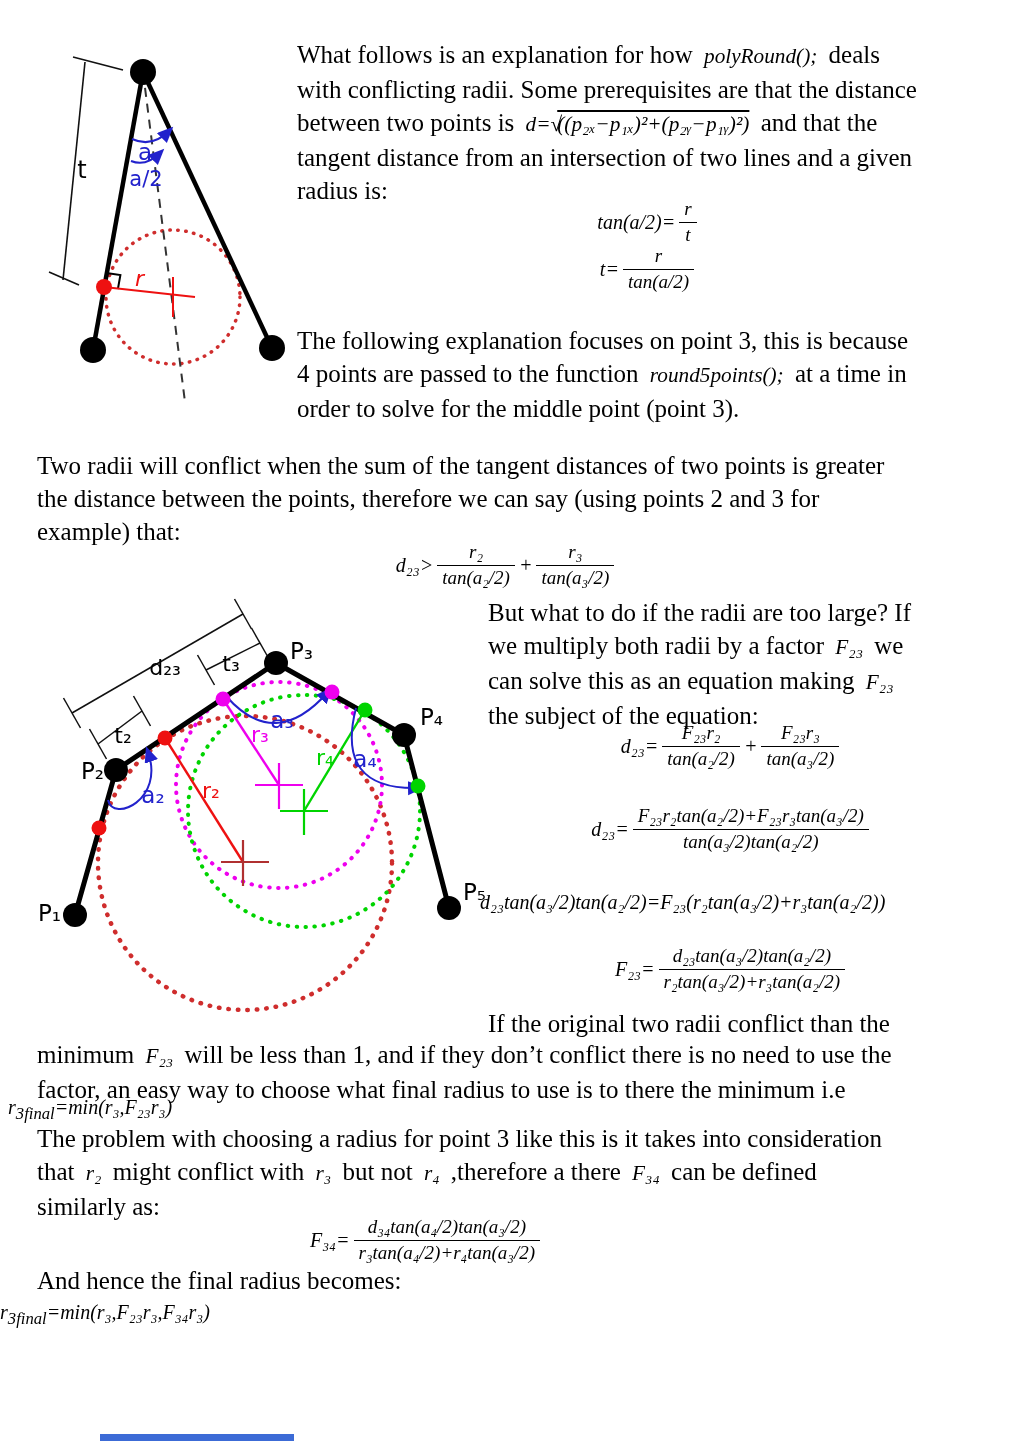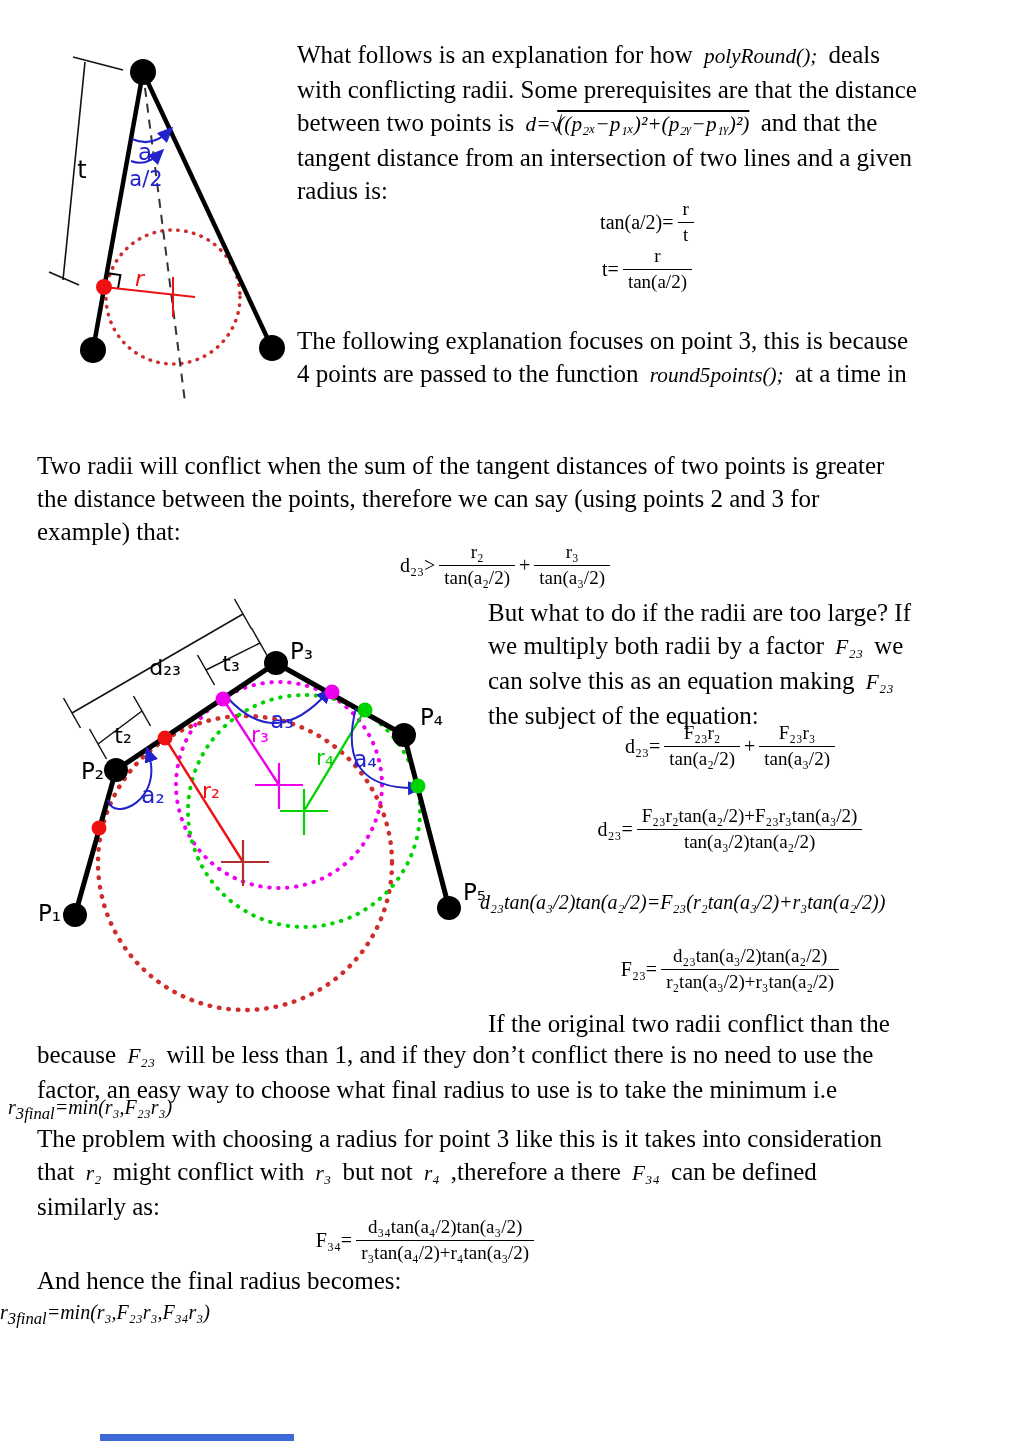--- a/index.html
+++ b/index.html
@@ -3,21 +3,21 @@
 <meta charset="utf-8">
 <style>
   html,body{margin:0;padding:0}
   body{width:1013px;height:1441px;background:#ffffff;position:relative;overflow:hidden;
        font-family:"Liberation Serif","DejaVu Serif",serif;color:#000}
   .abs{position:absolute}
   .par{font-size:25px;line-height:33px}
   .tl{white-space:nowrap}
   .mi{font-style:italic;font-size:0.85em;margin:0 5px}
   .ov{text-decoration:overline;margin-left:-10px}
-  .formula{font-size:20px;white-space:nowrap;text-align:center}
+  .formula{font-style:italic;font-size:20px;white-space:nowrap;text-align:center}
   .formula .lhs,.formula .op{vertical-align:middle;display:inline-block;padding:0 2px}
   .frac{display:inline-block;vertical-align:middle;text-align:center;margin:0 2px;font-size:19px;line-height:1.2}
   .frac .num{display:block;border-bottom:1.6px solid #000;padding:0 5px 1px}
   .frac .den{display:block;padding:1px 5px 0}
   .plain-f{font-style:italic;font-size:20px;text-align:left;white-space:nowrap}
   svg text{font-family:"DejaVu Sans","Liberation Sans",sans-serif}
   #bottom-bar{background:#3c6bd6}
 </style>
 </head>
 <body>
@@ -70,20 +70,21 @@
   <span class="lhs">tan(a/2)=</span><span class="frac"><span class="num">r</span><span class="den">t</span></span>
 </div>
 
 <div class="abs formula" style="left:297px;top:245px;width:700px">
   <span class="lhs">t=</span><span class="frac"><span class="num">r</span><span class="den">tan(a/2)</span></span>
 </div>
 
 <div class="abs par" style="left:297px;top:324px;width:700px">
     <div class="tl"><span>The following explanation focuses on point 3, this is because</span></div>
     <div class="tl"><span>4 points are passed to the function </span><span class="mi">round5points();</span><span> at a time in</span></div>
+    <div class="tl"><span>order to solve for the middle point (point 3).</span></div>
   </div>
 
 <div class="abs par" style="left:37px;top:449px;width:950px">
     <div class="tl"><span>Two radii will conflict when the sum of the tangent distances of two points is greater</span></div>
     <div class="tl"><span>the distance between the points, therefore we can say (using points 2 and 3 for</span></div>
     <div class="tl"><span>example) that:</span></div>
   </div>
 
 <div class="abs formula" style="left:0;top:541px;width:1010px">
   <span class="lhs">d₂₃&gt;</span><span class="frac"><span class="num">r₂</span><span class="den">tan(a₂/2)</span></span><span class="op">+</span><span class="frac"><span class="num">r₃</span><span class="den">tan(a₃/2)</span></span>
@@ -175,22 +176,22 @@
 
 <div class="abs formula" style="left:480px;top:945px;width:500px">
   <span class="lhs">F₂₃=</span><span class="frac"><span class="num">d₂₃tan(a₃/2)tan(a₂/2)</span><span class="den">r₂tan(a₃/2)+r₃tan(a₂/2)</span></span>
 </div>
 
 <div class="abs par" style="left:488px;top:1007px;width:515px">
     <div class="tl"><span>If the original two radii conflict than the</span></div>
   </div>
 
 <div class="abs par" style="left:37px;top:1038px;width:950px">
-    <div class="tl"><span>because </span><span class="mi">F₂₃</span><span> will be less than 1, and if they don’t conflict there is no need to use the</span></div>
-    <div class="tl"><span>factor, an easy way to choose what final radius to use is to take the minimum i.e</span></div>
+    <div class="tl"><span>minimum </span><span class="mi">F₂₃</span><span> will be less than 1, and if they don’t conflict there is no need to use the</span></div>
+    <div class="tl"><span>factor, an easy way to choose what final radius to use is to there the minimum i.e</span></div>
   </div>
 
 <div class="abs plain-f" style="left:8px;top:1096px;width:1013px">
   <span>r</span><sub>3final</sub><span>=min(r₃,F₂₃r₃)</span>
 </div>
 
 <div class="abs par" style="left:37px;top:1122px;width:960px">
     <div class="tl"><span>The problem with choosing a radius for point 3 like this is it takes into consideration</span></div>
     <div class="tl"><span>that </span><span class="mi">r₂</span><span> might conflict with </span><span class="mi">r₃</span><span> but not </span><span class="mi">r₄</span><span> ,therefore a there </span><span class="mi">F₃₄</span><span> can be defined</span></div>
     <div class="tl"><span>similarly as:</span></div>

